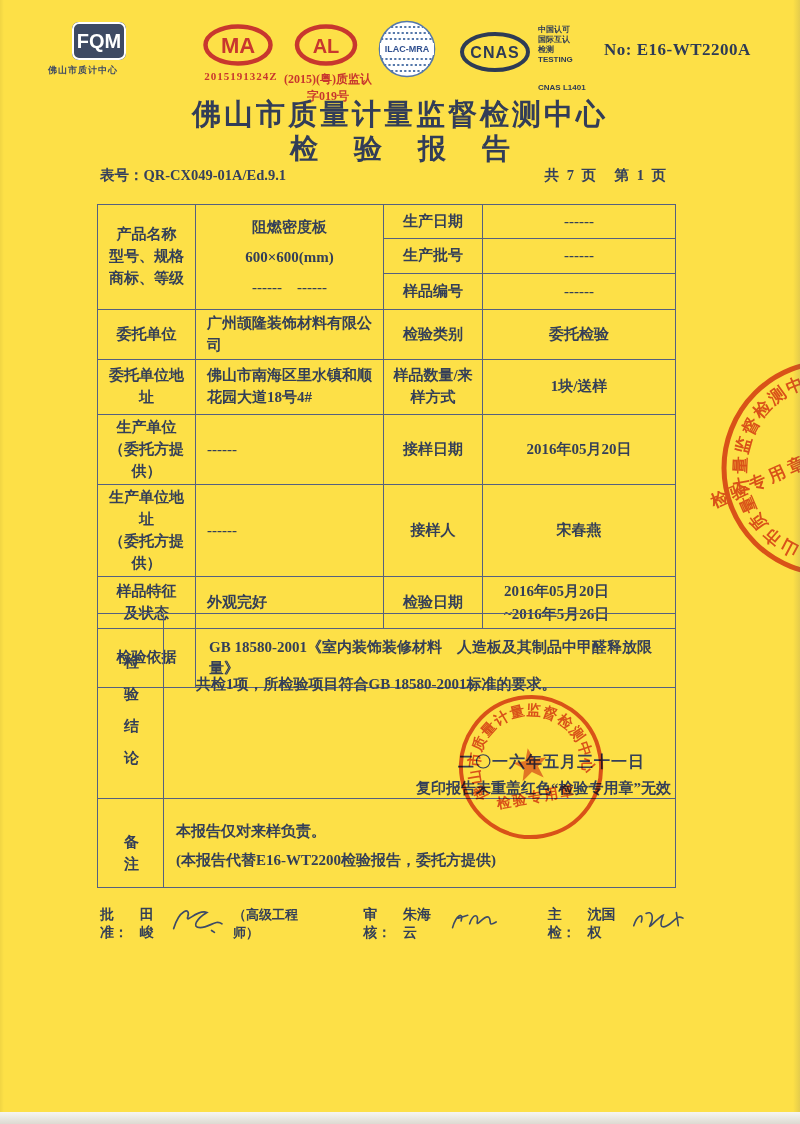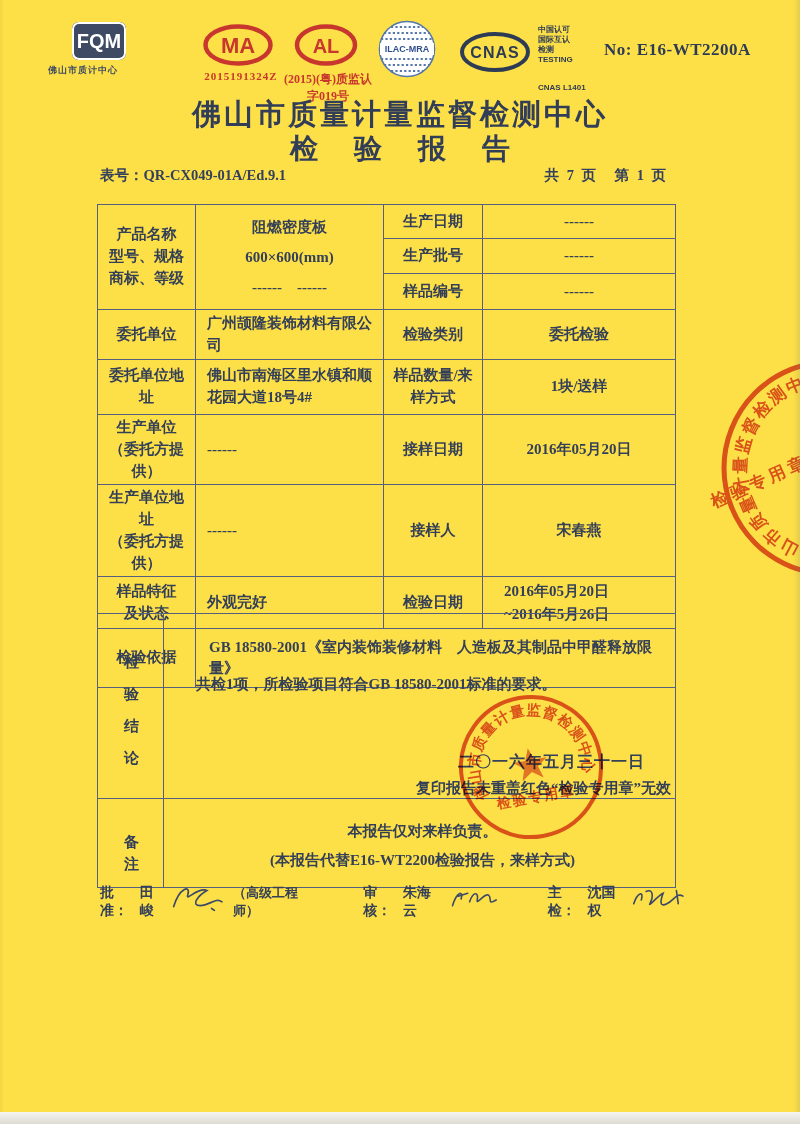--- a/index.html
+++ b/index.html
@@ -44,24 +44,24 @@
   .insp-line{text-align:left;padding-left:16px;line-height:23px;}
   .vlabel{writing-mode:vertical-rl;text-orientation:upright;display:inline-block;
           font-weight:bold;color:#343f58;}
   .v4{font-size:15px;letter-spacing:32px;margin-top:6px;}
   .v2{font-size:15px;letter-spacing:20px;margin-top:4px;}
   .rel{position:relative;font-family:Liberation Serif, serif;}
   .concl-text{position:absolute;left:32px;top:60px;font-size:15px;font-weight:bold;}
   .concl-date{position:absolute;right:30px;top:136px;font-size:16px;font-weight:bold;letter-spacing:1px;}
   .concl-note{position:absolute;right:4px;top:164px;font-size:15px;font-weight:bold;}
   .remark-cell{text-align:left !important;padding:12px 6px 6px 12px !important;}
-  .remark-cell div{line-height:29px;text-align:center;}
-
-  
-  .signatures{left:100px;top:884px;width:590px;display:flex;align-items:center;font-size:14px;
+  .remark-cell div{line-height:29px;}
+
+  
+  .signatures{left:100px;top:906px;width:590px;display:flex;align-items:center;font-size:14px;
               font-weight:bold;color:#343f58;}
   .sig-svg{margin:-6px 2px 0 2px;}
   .sig-title{font-size:13px;margin-left:4px;}
   .gap28{margin-left:44px;}
 
   
   .stamp{pointer-events:none;mix-blend-mode:multiply;opacity:.88;}
   .stamp-center{left:450px;top:686px;}
   .stamp-right{left:700px;top:356px;}
 </style>
@@ -214,21 +214,21 @@
         <div class="concl-date">二〇一六年五月三十一日</div>
         <div class="concl-note">复印报告未重盖红色“检验专用章”无效</div>
       </td>
     </tr>
     <tr class="h89">
       <td>
         <span class="vlabel v2">备注</span>
       </td>
       <td class="remark-cell">
         <div>本报告仅对来样负责。</div>
-        <div>(本报告代替E16-WT2200检验报告，来样方式)</div>
+        <div>(本报告代替E16-WT2200检验报告，委托方提供)</div>
       </td>
     </tr>
   </tbody>
     </table>
 
   <div class="abs signatures">
     <span>批准：</span>
     <span>田峻</span>
     <svg class="sig-svg" width="62" height="36" viewBox="0 0 62 36">
       <path d="M6,26 C12,6 24,3 21,13 C18,22 31,5 41,9 C31,15 24,25 34,25 C44,25 50,16 57,21 M46,28 l3,2" fill="none" stroke="#3d4a66" stroke-width="1.8" stroke-linecap="round"></path>

